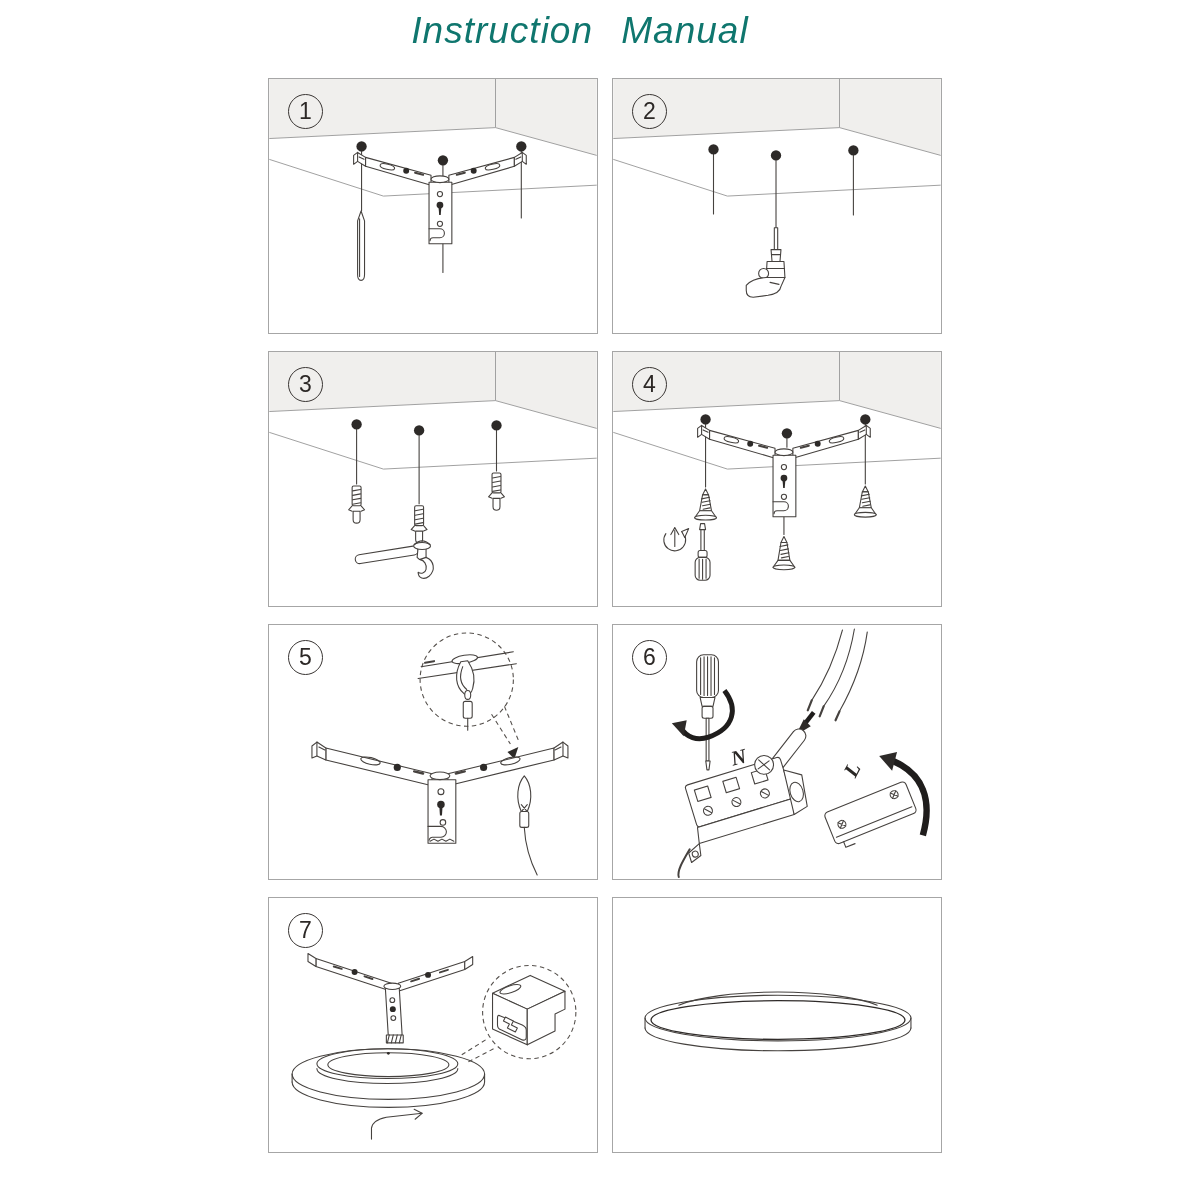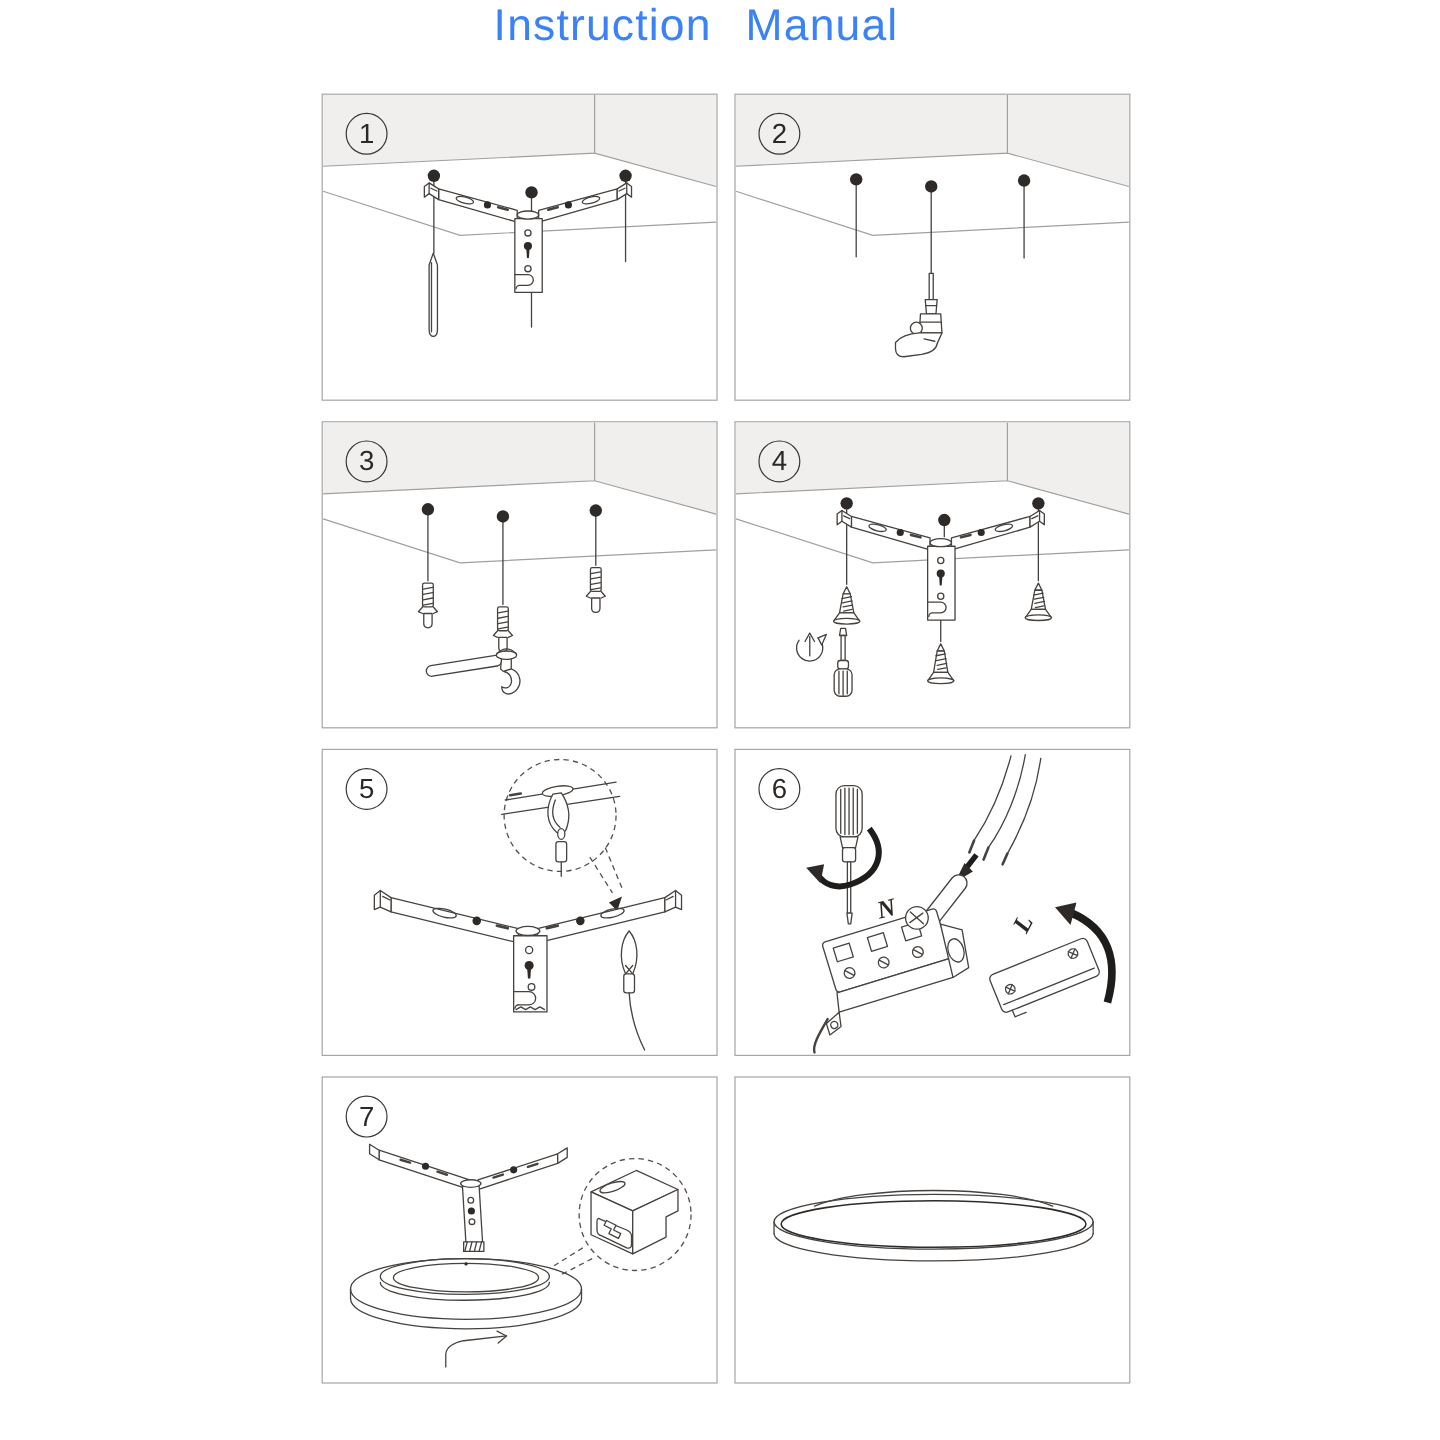--- a/index.html
+++ b/index.html
@@ -1,19 +1,19 @@
 <!DOCTYPE html>
 <html><head>
 <meta charset="utf-8">
 <style>
   html,body{margin:0;padding:0;background:#fff;}
   .page{position:relative;width:1200px;height:1200px;background:#fff;overflow:hidden;
         font-family:"Liberation Sans",sans-serif;}
-  .title{position:absolute;top:0;left:0;width:1160px;text-align:center;
-         font-size:37px;color:#3b82f6;letter-spacing:1px;word-spacing:17px;}
+  .title{position:absolute;top:10px;left:0;width:1160px;text-align:center;
+         font-size:37px;color:#0f766e;letter-spacing:1px;word-spacing:17px;font-style:italic;}
   .panel{position:absolute;width:330px;height:256px;border:1px solid #a6a6a6;
          background:#fff;box-sizing:border-box;}
   .p1{left:268px;top:78px;} .p2{left:612px;top:78px;}
   .p3{left:268px;top:351px;} .p4{left:612px;top:351px;}
   .p5{left:268px;top:624px;} .p6{left:612px;top:624px;}
   .p7{left:268px;top:897px;} .p8{left:612px;top:897px;}
   .panel svg{width:100%;height:100%;display:block;}
   .badge{position:absolute;left:19px;top:15px;width:33px;height:33px;border:1.8px solid #3a3634;
          border-radius:50%;display:flex;align-items:center;justify-content:center;
          font-size:23px;color:#2c2826;z-index:2;}

